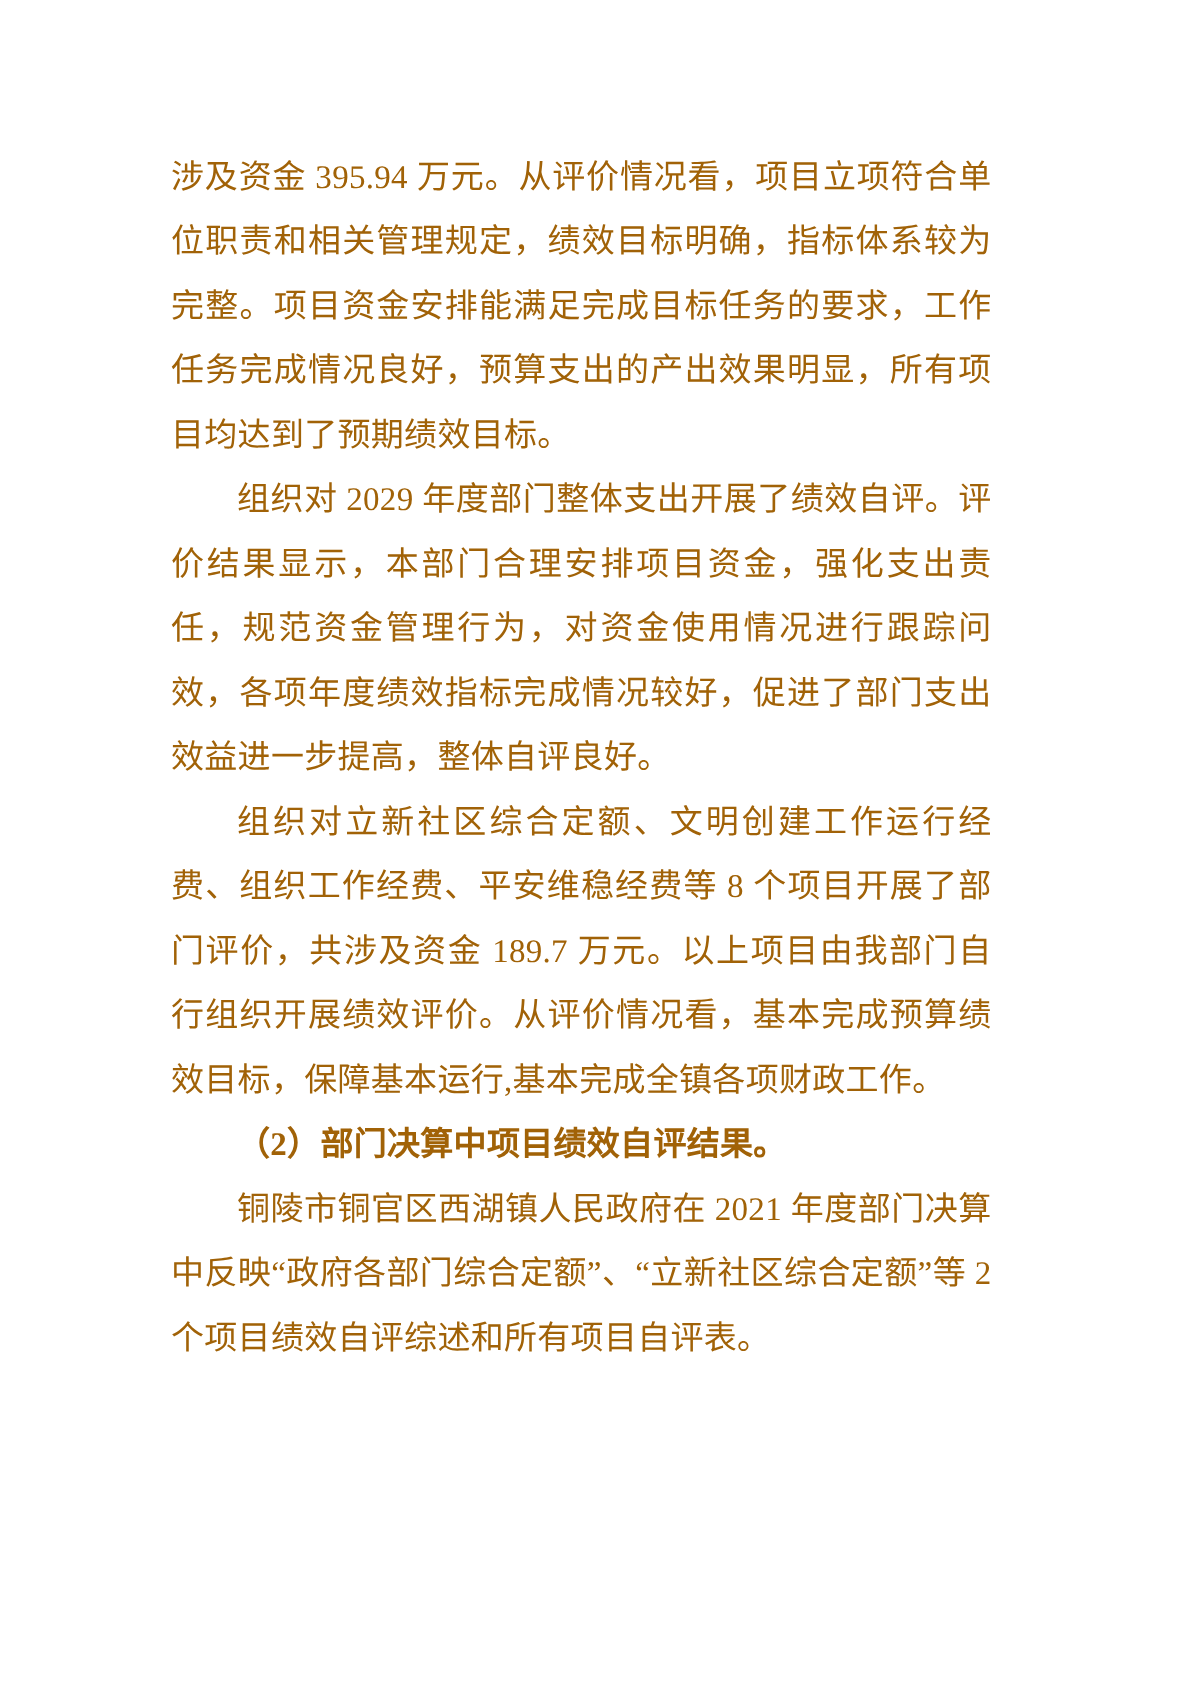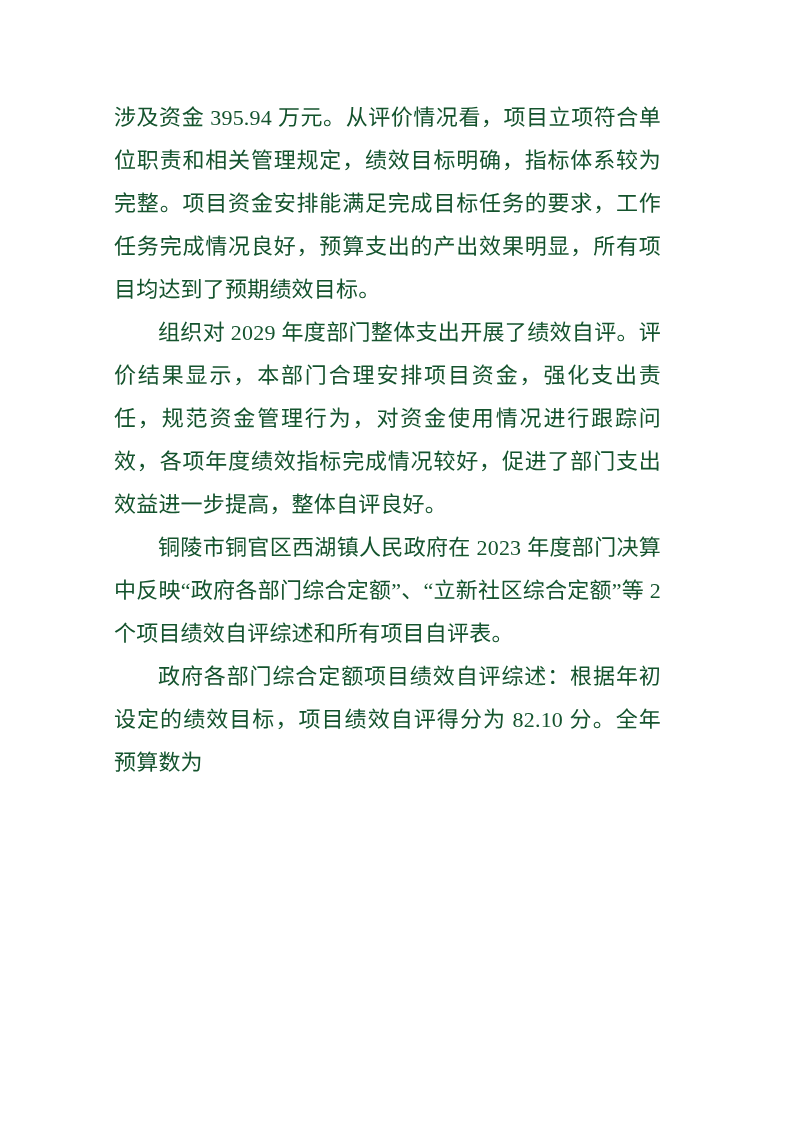--- a/index.html
+++ b/index.html
@@ -12,21 +12,21 @@
     width: 793px;
     height: 1122px;
     overflow: hidden;
   }
   .page {
     box-sizing: border-box;
     width: 751px;
     height: 1122px;
     padding: 96px 90px 0 114px;
     background: #ffffff;
-    color: #14532d;
+    color: #a16207;
     font-family: "Liberation Serif", "DejaVu Serif", serif;
   }
   .para {
     margin: 0;
     padding: 0;
     font-size: 22px;
     line-height: 43px;
     text-align: justify;
     text-justify: inter-ideograph;
     letter-spacing: 0.2px;
@@ -39,16 +39,17 @@
     font-weight: 700;
   }
 </style>
 </head>
 <body>
 
 <main class="page">
   <div id="doc-body">
       <p class="para">涉及资金 395.94 万元。从评价情况看，项目立项符合单位职责和相关管理规定，绩效目标明确，指标体系较为完整。项目资金安排能满足完成目标任务的要求，工作任务完成情况良好，预算支出的产出效果明显，所有项目均达到了预期绩效目标。</p>
       <p class="para indent">组织对 2029 年度部门整体支出开展了绩效自评。评价结果显示，本部门合理安排项目资金，强化支出责任，规范资金管理行为，对资金使用情况进行跟踪问效，各项年度绩效指标完成情况较好，促进了部门支出效益进一步提高，整体自评良好。</p>
-      <p class="para indent">铜陵市铜官区西湖镇人民政府在 2023 年度部门决算中反映“政府各部门综合定额”、“立新社区综合定额”等 2 个项目绩效自评综述和所有项目自评表。</p>
-      <p class="para indent">政府各部门综合定额项目绩效自评综述：根据年初设定的绩效目标，项目绩效自评得分为 82.10 分。全年预算数为</p>
+      <p class="para indent">组织对立新社区综合定额、文明创建工作运行经费、组织工作经费、平安维稳经费等 8 个项目开展了部门评价，共涉及资金 189.7 万元。以上项目由我部门自行组织开展绩效评价。从评价情况看，基本完成预算绩效目标，保障基本运行,基本完成全镇各项财政工作。</p>
+      <p class="para indent bold">（2）部门决算中项目绩效自评结果。</p>
+      <p class="para indent">铜陵市铜官区西湖镇人民政府在 2021 年度部门决算中反映“政府各部门综合定额”、“立新社区综合定额”等 2 个项目绩效自评综述和所有项目自评表。</p>
     </div>
 </main>
 
 </body></html>

